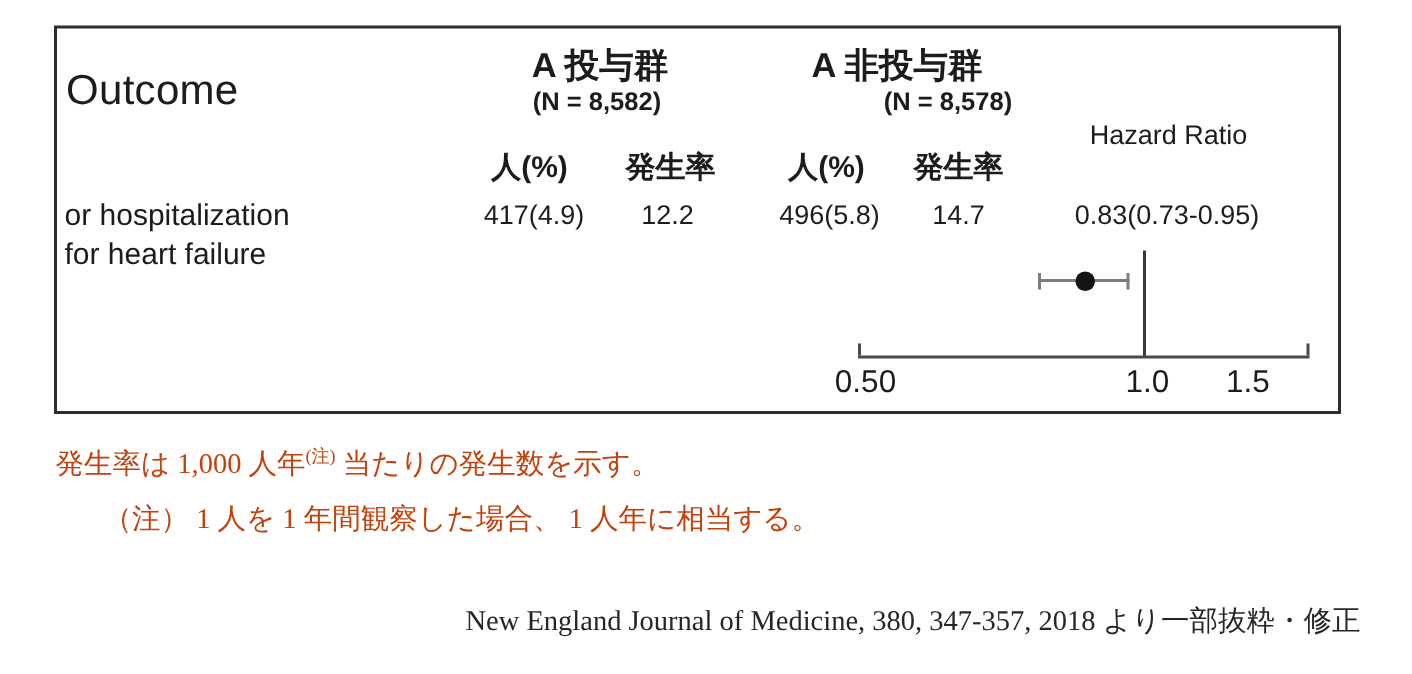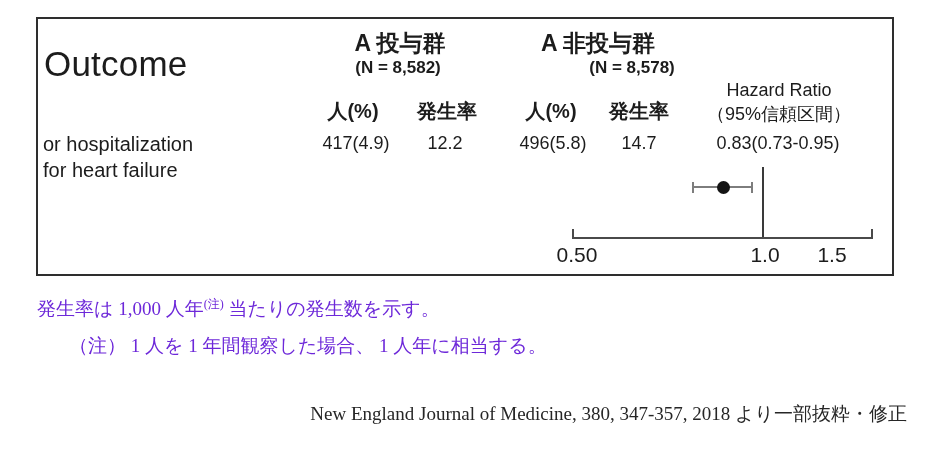--- a/index.html
+++ b/index.html
@@ -17,21 +17,21 @@
 
   .figure-box {
     position: absolute;
     left: 36px; top: 17px;
     width: 858px; height: 259px;
     border: 2px solid #2e2e2e;
     box-sizing: border-box;
     background: #ffffff;
   }
 
-  .outcome-header { left: 44px; top: 44px; font-size: 35px; font-weight: 500; letter-spacing: 0.2px; }
+  .outcome-header { left: 44px; top: 44px; font-size: 28px; font-weight: 500; letter-spacing: 0.2px; }
   .group-name { font-size: 23px; font-weight: 700; top: 28px; }
   .group-n { font-size: 17px; font-weight: 700; top: 58px; }
   .hr-header { font-size: 18px; top: 80px; }
   .ci-header { font-size: 18px; top: 102px; }
   .subhead { font-size: 20px; font-weight: 700; top: 98px; }
 
   .row-label { left: 43px; top: 131px; font-size: 20px; line-height: 26px; white-space: nowrap; }
   .cell { font-size: 18px; top: 133px; }
 
   .ref-line   { left: 762px; top: 167px; width: 2px; height: 71px; background: #3a3a3a; }
@@ -43,21 +43,21 @@
 
   .x-axis     { left: 572px; top: 237px; width: 301px; height: 2px; background: #4a4a4a; }
   .x-end-tick { top: 229px; width: 2px; height: 8px; background: #4a4a4a; }
   .x-end-tick.left  { left: 572px; }
   .x-end-tick.right { left: 871px; }
   .x-tick-label { top: 243px; font-size: 21px; }
 
   .footnote {
     font-family: "Liberation Serif", "DejaVu Serif", serif;
     font-size: 19px;
-    color: #6d28d9;
+    color: #c2410c;
     left: 37px;
   }
   .footnote sup { font-size: 12px; vertical-align: super; line-height: 0; }
   .citation {
     font-family: "Liberation Serif", "DejaVu Serif", serif;
     font-size: 19px;
     color: #262626;
     right: 34px;
     top: 401px;
   }
@@ -71,21 +71,20 @@
 
   <div class="abs outcome-header">Outcome</div>
 
   <div class="abs ctr group-name" style="left:400px;">A 投与群</div>
   <div class="abs ctr group-n" style="left:398px;">(N = 8,582)</div>
 
   <div class="abs ctr group-name" style="left:598px;">A 非投与群</div>
   <div class="abs ctr group-n" style="left:632px;">(N = 8,578)</div>
 
   <div class="abs ctr hr-header" style="left:779px;">Hazard Ratio</div>
-  <div class="abs ctr ci-header" style="left:779px;">（95%信頼区間）</div>
 
   <div class="abs ctr subhead" style="left:353px;">人(%)</div>
   <div class="abs ctr subhead" style="left:447px;">発生率</div>
   <div class="abs ctr subhead" style="left:551px;">人(%)</div>
   <div class="abs ctr subhead" style="left:639px;">発生率</div>
 
   <div class="abs row-label">
     <div>or hospitalization</div>
     <div>for heart failure</div>
   </div>

